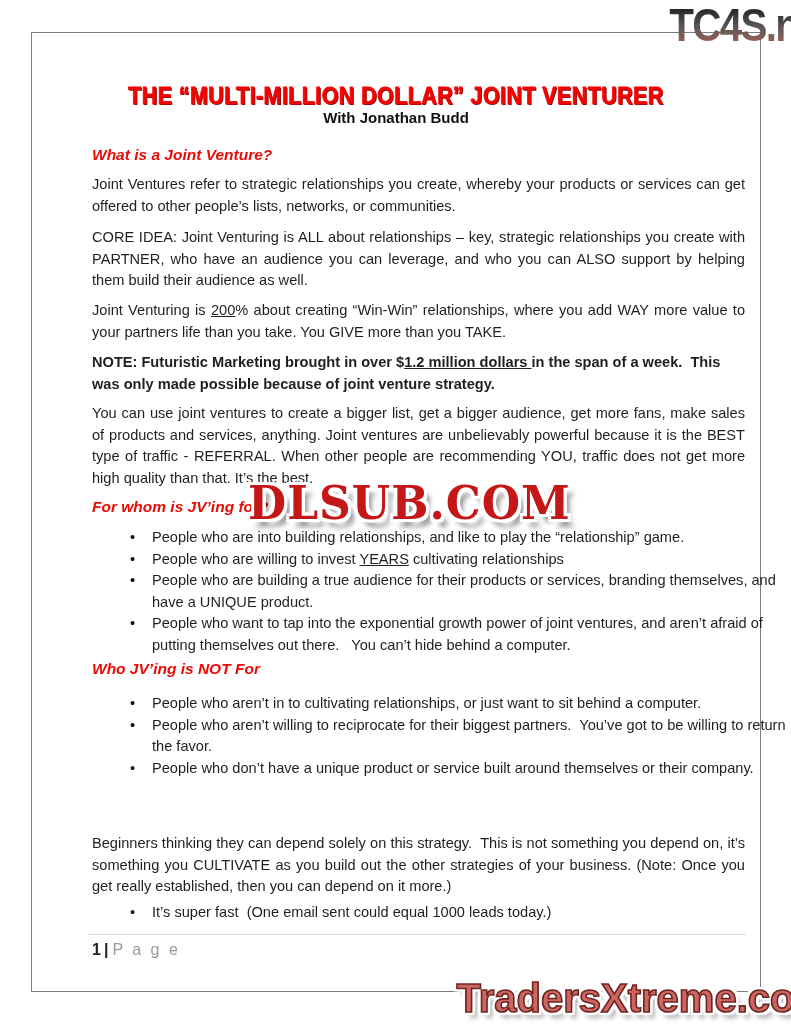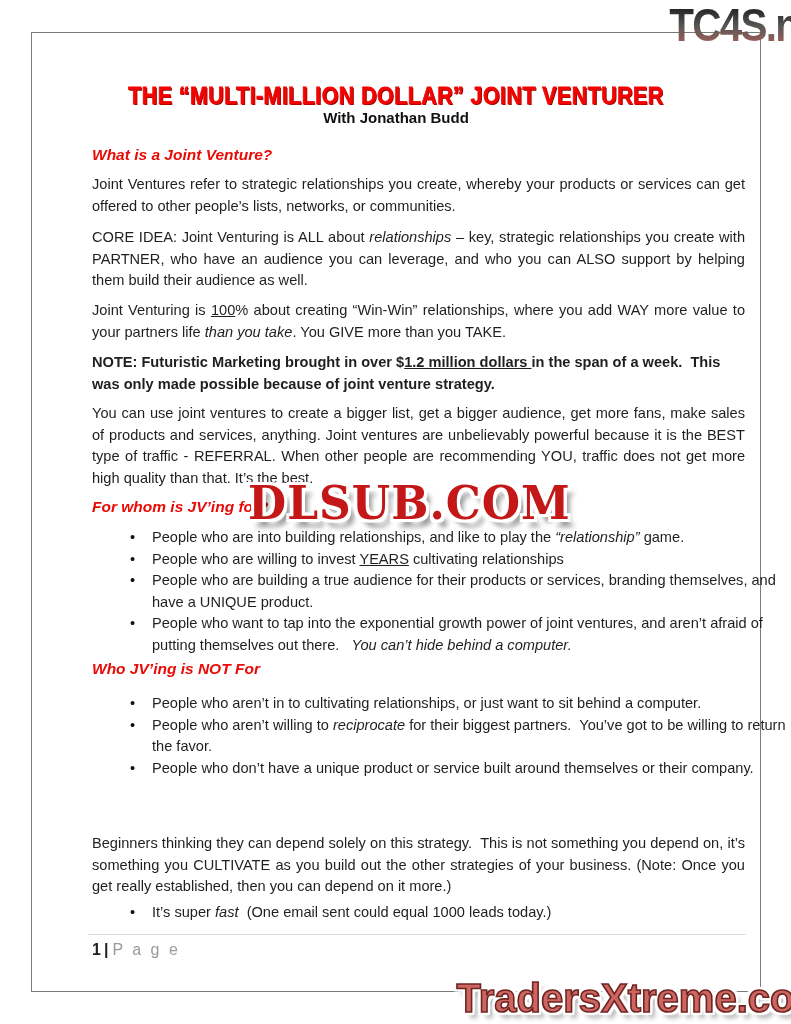--- a/index.html
+++ b/index.html
@@ -74,21 +74,21 @@
   }
   .h1{top:146px;} .h2{top:498px;} .h3{top:660px;} .h4{top:876px;}
   .para{font-size:14.6px;line-height:21.6px;text-align:justify;margin:0;}
   .p1{top:174px;} .p2{top:227px;} .p3{top:300px;}
   .p4{top:352px;font-weight:bold;text-align:left;}
   .p5{top:403px;} .p6{top:833px;}
   ul.doc-list{margin:0;padding:0 0 0 60px;list-style:none;font-size:14.6px;line-height:21.6px;}
   ul.doc-list li{position:relative;margin:0;padding:0;}
   ul.doc-list li::before{content:"\2022";position:absolute;left:-22px;top:0;color:#111;}
   .ulA{top:527px;} .ulB{top:693px;} .ulC{top:902px;}
-  .seg-i{font-style:italic;margin-top:8px;}
+  .seg-i{margin-top:8px;}
   .seg-u{text-decoration:underline;}
   
   .footer-rule{position:absolute;left:88px;top:934px;width:658px;height:1px;background:var(--footer_rule);}
   .footer-text{position:absolute;left:92px;top:941px;font-size:16px;}
   .pg-num{font-weight:bold;color:#222;}
   .pg-div{color:#222;font-weight:bold;padding:0 4px 0 3px;}
   .pg-label{color:var(--footer_label_gray);letter-spacing:2.5px;}
 </style>
 </head>
 <body>
@@ -99,21 +99,21 @@
 
   <div class="tc4s">TC4S.net</div>
 
   <div class="block centered doc-title">THE “MULTI-MILLION DOLLAR” JOINT VENTURER</div>
   <div class="block centered doc-subtitle">With Jonathan Budd</div>
 
   <div class="block red-heading h1">What is a Joint Venture?</div>
 
   <p class="block para p1"><span>Joint Ventures refer to strategic relationships you create, whereby your products or services can get offered to other people’s lists, networks, or communities.</span></p>
   <p class="block para p2"><span>CORE IDEA: Joint Venturing is ALL about </span><span class="seg-i">relationships</span><span> – key, strategic relationships you create with PARTNER, who have an audience you can leverage, and who you can ALSO support by helping them build their audience as well.</span></p>
-  <p class="block para p3"><span>Joint Venturing is </span><span class="seg-u">100</span><span>% about creating “Win-Win” relationships, where you add WAY more value to your partners life </span><span class="seg-i">than you take</span><span>. You GIVE more than you TAKE.</span></p>
+  <p class="block para p3"><span>Joint Venturing is </span><span class="seg-u">200</span><span>% about creating “Win-Win” relationships, where you add WAY more value to your partners life </span><span class="seg-i">than you take</span><span>. You GIVE more than you TAKE.</span></p>
   <p class="block para p4"><span>NOTE: Futuristic Marketing brought in over $</span><span class="seg-u">1.2 million dollars </span><span>in the span of a week.&nbsp; This was only made possible because of joint venture strategy.</span></p>
   <p class="block para p5"><span>You can use joint ventures to create a bigger list, get a bigger audience, get more fans, make sales of products and services, anything. Joint ventures are unbelievably powerful because it is the BEST type of traffic - REFERRAL. When other people are recommending YOU, traffic does not get more high quality than that. It’s the best.</span></p>
 
   <div class="block red-heading h2">For whom is JV’ing for?</div>
 
   <div class="watermark">DLSUB.COM</div>
 
   <ul class="block doc-list ulA">
     <li><span>People who are into building relationships, and like to play the </span><span class="seg-i">“relationship”</span><span> game.</span></li>
     <li><span>People who are willing to invest </span><span class="seg-u">YEARS</span><span> cultivating relationships</span></li>

